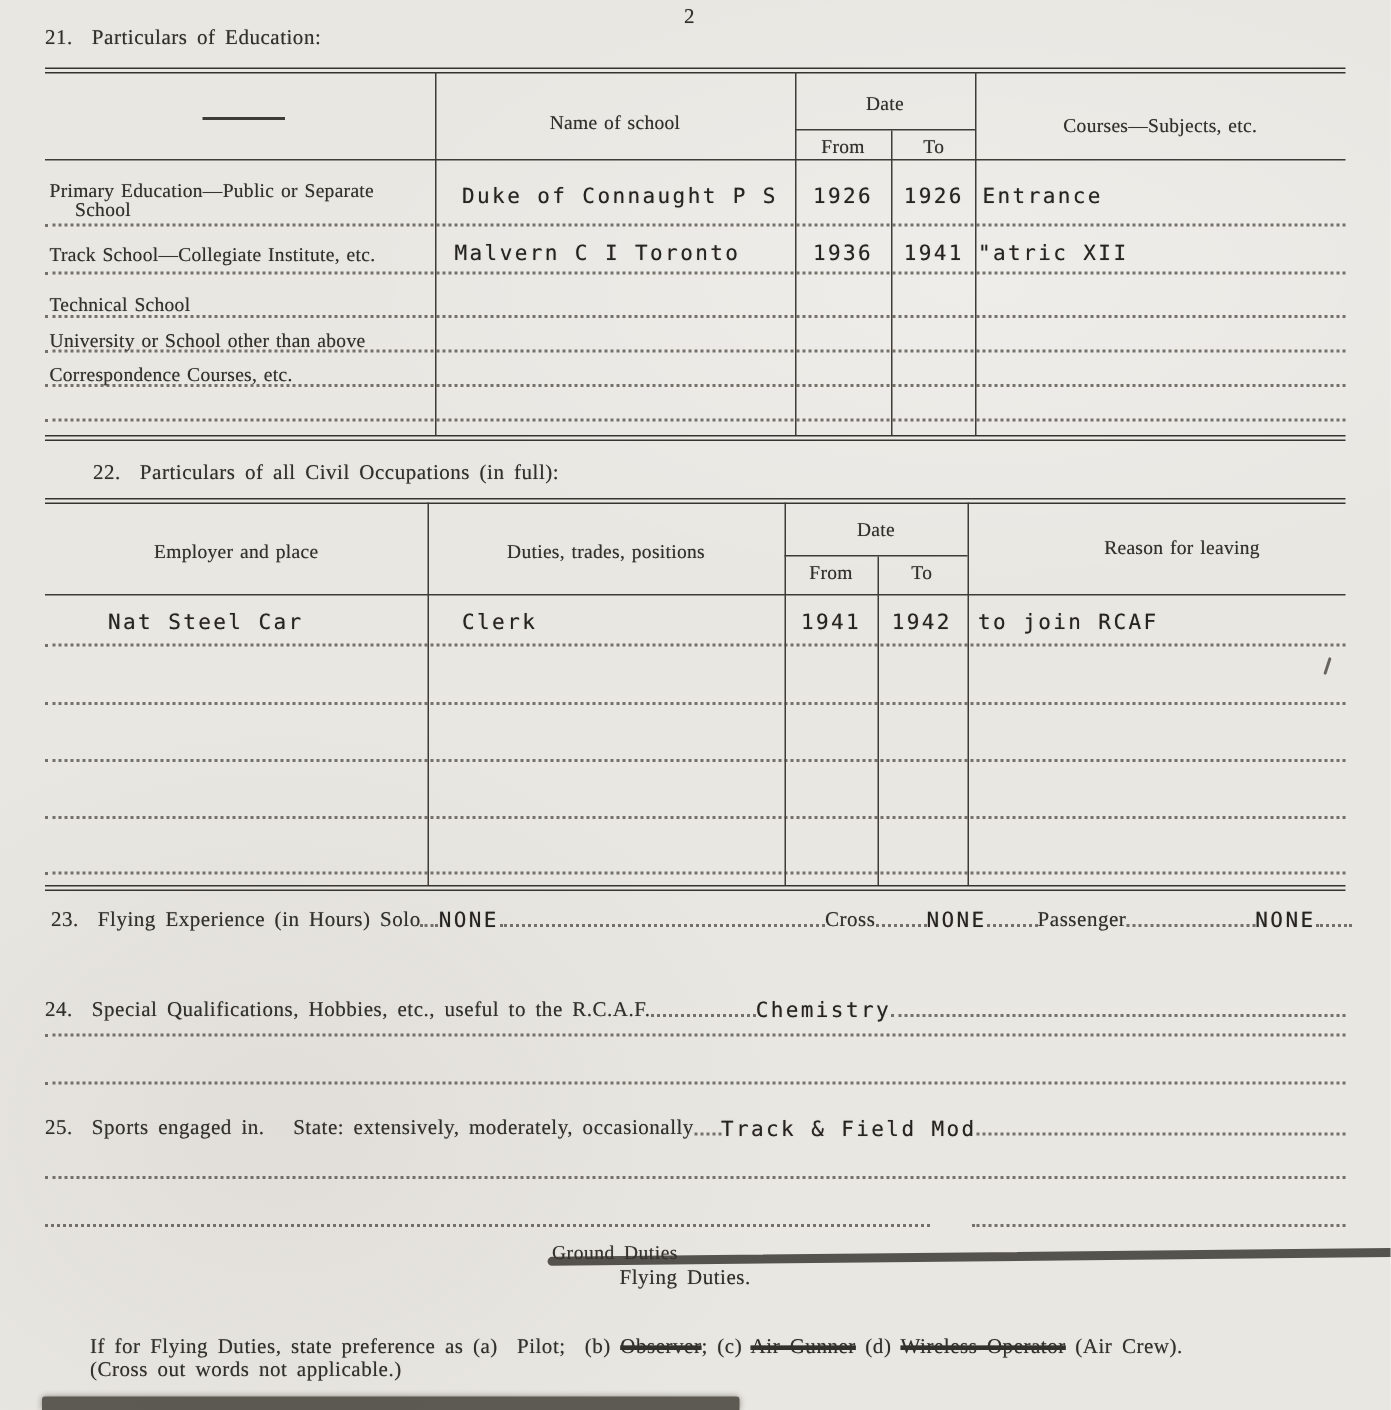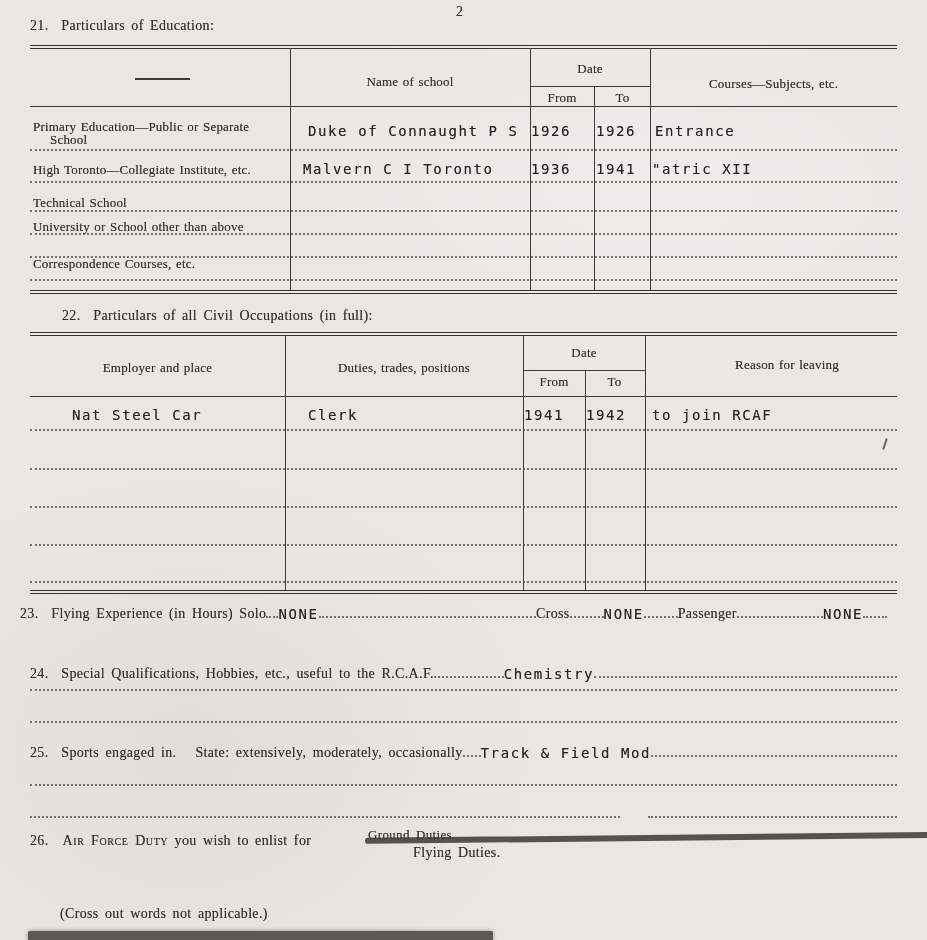--- a/index.html
+++ b/index.html
@@ -21,21 +21,21 @@
   .fline{position:absolute;display:flex;align-items:flex-end;}
   .fline .t,.fline .typed{position:static;}
   .lead{border-bottom:2px dotted rgba(70,66,60,.72);height:0;align-self:flex-end;margin-bottom:4px;}
   .grow{flex:1;}
   .w12{width:12px;}.w18{width:18px;}.w24{width:24px;}.w34{width:34px;}.w70{width:70px;}.w86{width:86px;}
   .sc{font-variant:small-caps;letter-spacing:.6px;}
   .struck{text-decoration:line-through;text-decoration-thickness:2.5px;text-decoration-color:#33312c;}
   .scribble{position:relative;color:#35332e;}
   .scribble::after{content:"";position:absolute;left:-3px;right:-3px;top:36%;height:6px;
                    background:rgba(52,50,45,.82);border-radius:3px;transform:rotate(-.6deg);}
-  .center{text-align:left;}
+  .center{text-align:center;}
   .inkbar{position:absolute;background:#4e4b44;opacity:.9;border-radius:2px 2px 0 0;box-shadow:0 0 4px rgba(60,57,50,.6);}
   .inkmark{position:absolute;width:2px;height:12px;background:#3b3833;transform:rotate(18deg);border-radius:1px;opacity:.75;}
 </style>
 </head>
 <body>
 
 <div class="page">
 
   <div class="t" style="left:456px;top:4px;">2</div>
 
@@ -58,70 +58,70 @@
   <div class="t hdr" style="left:652px;top:76px;width:243px;">Courses—Subjects, etc.</div>
 
   <div class="t lbl" style="left:33px;top:119px;">Primary Education—Public or Separate</div>
   <div class="t lbl" style="left:50px;top:132px;">School</div>
   <div class="typed" style="left:308px;top:123px;">Duke of Connaught P S</div>
   <div class="typed center" style="left:531px;top:123px;width:62px;">1926</div>
   <div class="typed center" style="left:596px;top:123px;width:53px;">1926</div>
   <div class="typed" style="left:655px;top:123px;">Entrance</div>
   <div class="dot" style="left:30px;top:149px;width:867px;"></div>
 
-  <div class="t lbl" style="left:33px;top:162px;">High Toronto—Collegiate Institute, etc.</div>
+  <div class="t lbl" style="left:33px;top:162px;">Track School—Collegiate Institute, etc.</div>
   <div class="typed" style="left:303px;top:161px;">Malvern C I Toronto</div>
   <div class="typed center" style="left:531px;top:161px;width:62px;">1936</div>
   <div class="typed center" style="left:596px;top:161px;width:53px;">1941</div>
   <div class="typed" style="left:652px;top:161px;">"atric XII</div>
   <div class="dot" style="left:30px;top:181px;width:867px;"></div>
 
   <div class="t lbl" style="left:33px;top:195px;">Technical School</div>
   <div class="dot" style="left:30px;top:210px;width:867px;"></div>
 
   <div class="t lbl" style="left:33px;top:219px;">University or School other than above</div>
   <div class="dot" style="left:30px;top:233px;width:867px;"></div>
 
-  <div class="t lbl" style="left:33px;top:256px;font-family:Liberation Serif, serif;">Correspondence Courses, etc.</div>
+  <div class="t lbl" style="left:33px;top:242px;font-family:Liberation Serif, serif;">Correspondence Courses, etc.</div>
   <div class="dot" style="left:30px;top:256px;width:867px;"></div>
 
   <div class="dot" style="left:30px;top:279px;width:867px;"></div>
 
   <div class="t" style="left:30px;top:308px;margin-left:32px;">22.  Particulars of all Civil Occupations (in full):</div>
 
   <div class="dbl" style="left:30px;top:332px;width:867px;"></div>
   <div class="hl" style="left:30px;top:396px;width:867px;"></div>
   <div class="dbl" style="left:30px;top:590px;width:867px;"></div>
   <div class="vl" style="left:285px;top:335px;height:255px;"></div>
   <div class="vl" style="left:523px;top:335px;height:255px;"></div>
   <div class="vl" style="left:645px;top:335px;height:255px;"></div>
   <div class="vl" style="left:585px;top:371px;height:219px;"></div>
   <div class="hl" style="left:523px;top:370px;width:122px;"></div>
 
   <div class="t hdr" style="left:32px;top:360px;width:251px;">Employer and place</div>
   <div class="t hdr" style="left:287px;top:360px;width:234px;">Duties, trades, positions</div>
   <div class="t hdr" style="left:523px;top:345px;width:122px;">Date</div>
   <div class="t hdr" style="left:524px;top:374px;width:60px;">From</div>
   <div class="t hdr" style="left:586px;top:374px;width:57px;">To</div>
-  <div class="t hdr" style="left:663px;top:357px;width:248px;">Reason for leaving</div>
+  <div class="t hdr" style="left:647px;top:357px;width:248px;padding-left:17px;">Reason for leaving</div>
 
   <div class="typed" style="left:72px;top:407px;">Nat Steel Car</div>
   <div class="typed" style="left:308px;top:407px;">Clerk</div>
   <div class="typed center" style="left:524px;top:407px;width:60px;">1941</div>
   <div class="typed center" style="left:586px;top:407px;width:57px;">1942</div>
   <div class="typed" style="left:652px;top:407px;">to join RCAF</div>
   <div class="dot" style="left:30px;top:429px;width:867px;"></div>
 
   <div class="dot" style="left:30px;top:468px;width:867px;"></div>
   <div class="dot" style="left:30px;top:506px;width:867px;"></div>
   <div class="dot" style="left:30px;top:544px;width:867px;"></div>
   <div class="dot" style="left:30px;top:581px;width:867px;"></div>
   <div class="inkmark" style="left:884px;top:438px;"></div>
 
-  <div class="fline" style="left:20px;top:606px;width:867px;text-align:center;">
+  <div class="fline" style="left:34px;top:606px;width:867px;text-align:center;">
     <span class="t">23.  Flying Experience (in Hours) Solo</span>
     <span class="lead w12"></span>
     <span class="typed">NONE</span>
     <span class="lead grow"></span>
     <span class="t">Cross</span>
     <span class="lead w34"></span>
     <span class="typed">NONE</span>
     <span class="lead w34"></span>
     <span class="t">Passenger</span>
     <span class="lead w86"></span>
@@ -143,24 +143,24 @@
     <span class="t">25.  Sports engaged in.   State: extensively, moderately, occasionally</span>
     <span class="lead w18"></span>
     <span class="typed">Track &amp; Field Mod</span>
     <span class="lead grow"></span>
   </div>
 
   <div class="dot" style="left:30px;top:784px;width:867px;"></div>
   <div class="dot" style="left:30px;top:816px;width:590px;"></div>
   <div class="dot" style="left:648px;top:816px;width:249px;"></div>
 
-  <div class="t" style="left:30px;top:833px;"><span>26.</span><span style="display:inline-block;width:14px;"></span><span class="sc">Air Force Duty</span><span> you wish to enlist for</span></div>
 
   <div class="t scribble" style="left:368px;top:827px;font-size:13px;">Ground Duties</div>
   <div class="t" style="left:368px;top:845px;margin-left:45px;">Flying Duties.</div>
 
 
+  <div class="t" style="left:60px;top:891px;"><span>If for Flying Duties, state preference as (a)  Pilot;  (b) </span><span class="struck">Observer</span><span>; (c) </span><span class="struck">Air Gunner</span><span> (d) </span><span class="struck">Wireless Operator</span><span> (Air Crew).</span></div>
 
   <div class="t" style="left:60px;top:906px;">(Cross out words not applicable.)</div>
 
   <div class="inkbar" style="left:28px;top:931px;width:465px;height:9px;"></div>
 
 </div>
 
 </body></html>

